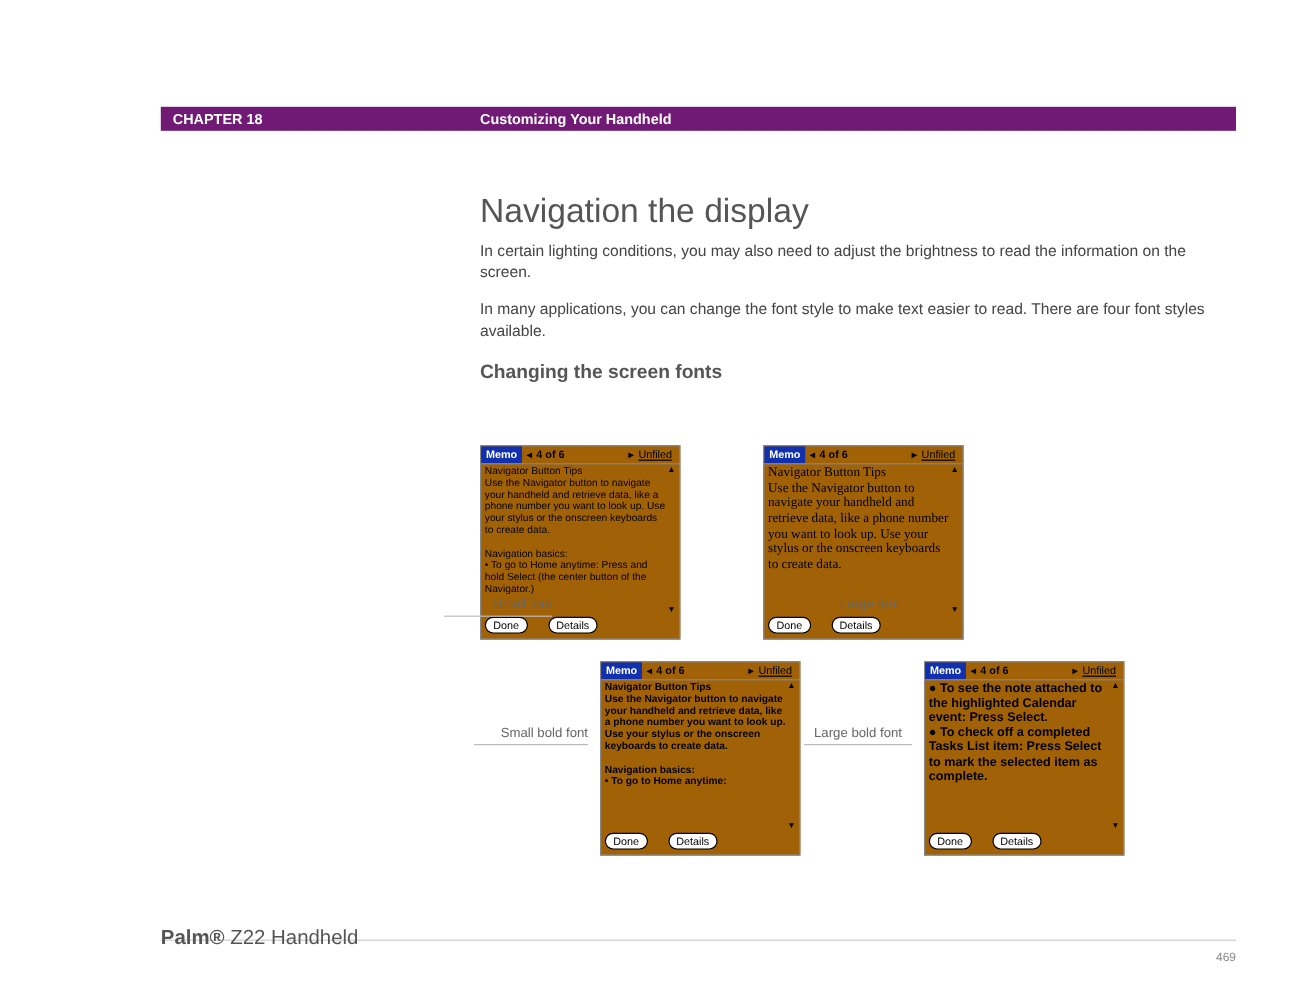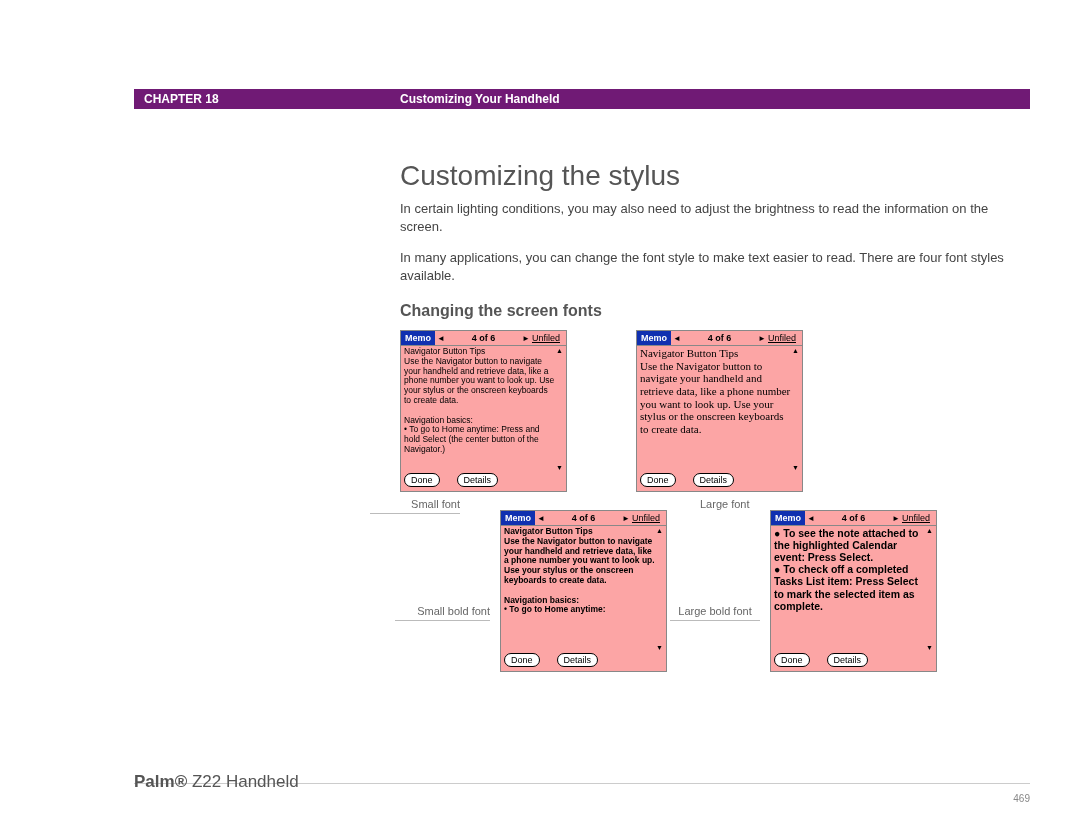--- a/index.html
+++ b/index.html
@@ -61,42 +61,43 @@
   
   .figs {
     position: relative;
     height: 380px;
   }
   .palm-win {
     position: absolute;
     width: 165px;
     height: 160px;
     border: 1px solid #888;
-    background: #fca5a5;
+    background: #a16207;
     font-family: "Tahoma","Arial Narrow",sans-serif;
     font-size: 10px;
     color: #000;
+    margin-top: 41px;
   }
   .palm-win .titlebar {
     display: flex;
     align-items: center;
     height: 14px;
     font-size: 9px;
   }
   .palm-win .titlebar .app {
     background: #1030b0;
     color: #fff;
     font-weight: bold;
     padding: 0 4px;
     height: 14px;
     line-height: 14px;
   }
   .palm-win .titlebar .counter {
     flex: 1;
-    text-align: center;
+    text-align: left;
     font-weight: bold;
   }
   .palm-win .titlebar .cat {
     font-weight: normal;
     padding-right: 6px;
     text-decoration: underline;
   }
   .palm-win .titlebar .tri {
     font-size: 8px;
     padding: 0 2px;
@@ -161,21 +162,21 @@
 <body>
 
 <div class="page">
 
   <div class="header-bar">
     <span class="header-chapter">CHAPTER 18</span>
     <span class="header-title">Customizing Your Handheld</span>
   </div>
 
   <div class="content">
-    <h1 class="section-title">Customizing the stylus</h1>
+    <h1 class="section-title">Navigation the display</h1>
     <p class="body-text">In certain lighting conditions, you may also need to adjust the brightness to read the information on the screen.</p>
     <p class="body-text">In many applications, you can change the font style to make text easier to read. There are four font styles available.</p>
     <h2 class="subsection-title">Changing the screen fonts</h2>
 
     <div class="figs">
 
       <div class="palm-win" style="left:0; top:0;">
         <div class="titlebar">
           <span class="app">Memo</span>
           <span class="tri">◄</span>

